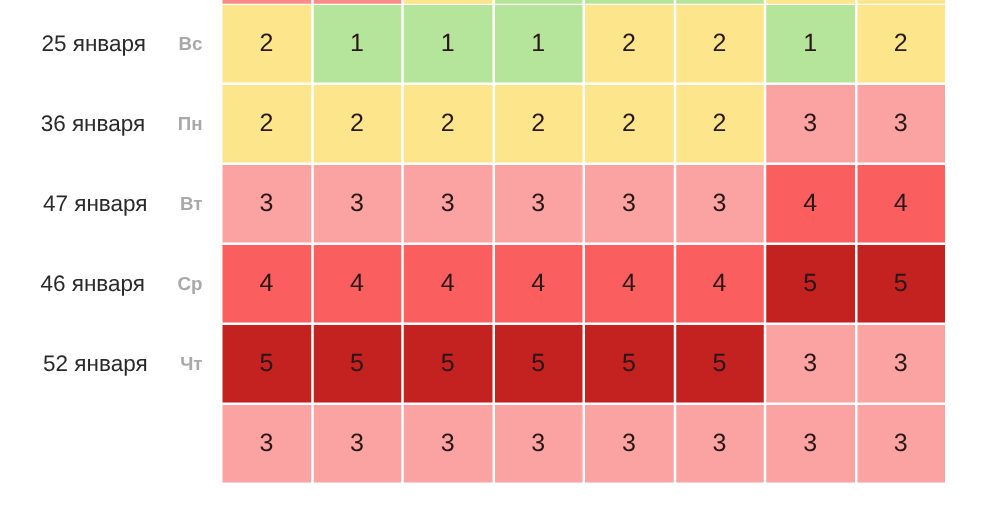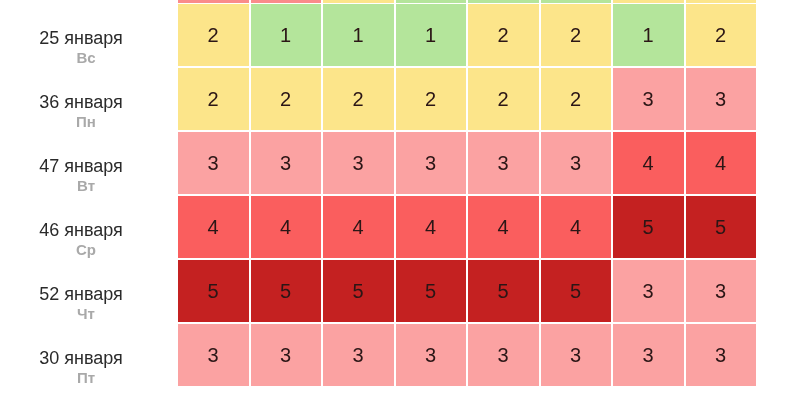--- a/index.html
+++ b/index.html
@@ -79,32 +79,31 @@
     gap: 2px;
   }
   .label-row {
     height: 62px;
     display: flex;
     align-items: center;
     justify-content: flex-end;
     padding-right: 16px;
     box-sizing: border-box;
     white-space: nowrap;
-    flex-direction: column;
   }
   .label-date {
     font-size: 18px;
     color: #2a2a2a;
     font-weight: 400;
   }
   .label-weekday {
     font-size: 15px;
     color: #a9a9a9;
     font-weight: 700;
-    margin-left: 10px;
+    margin-left: 26px;
   }
 </style>
 </head>
 <body>
 
 <div id="forecast-table">
 
   <div class="clipped-row">
       <div class="clipped-cell" style="background: rgb(250, 139, 139);"></div>
       <div class="clipped-cell" style="background: rgb(250, 139, 139);"></div>
@@ -130,24 +129,20 @@
         <span class="label-weekday">Вт</span>
       </div>
       <div class="label-row">
         <span class="label-date">46 января</span>
         <span class="label-weekday">Ср</span>
       </div>
       <div class="label-row">
         <span class="label-date">52 января</span>
         <span class="label-weekday">Чт</span>
       </div>
-      <div class="label-row">
-        <span class="label-date">30 января</span>
-        <span class="label-weekday">Пт</span>
-      </div>
     </div>
 
   <div class="grid">
       <div class="row">
         <div class="cell" style="background: rgb(252, 229, 138);">2</div>
         <div class="cell" style="background: rgb(180, 229, 155);">1</div>
         <div class="cell" style="background: rgb(180, 229, 155);">1</div>
         <div class="cell" style="background: rgb(180, 229, 155);">1</div>
         <div class="cell" style="background: rgb(252, 229, 138);">2</div>
         <div class="cell" style="background: rgb(252, 229, 138);">2</div>

